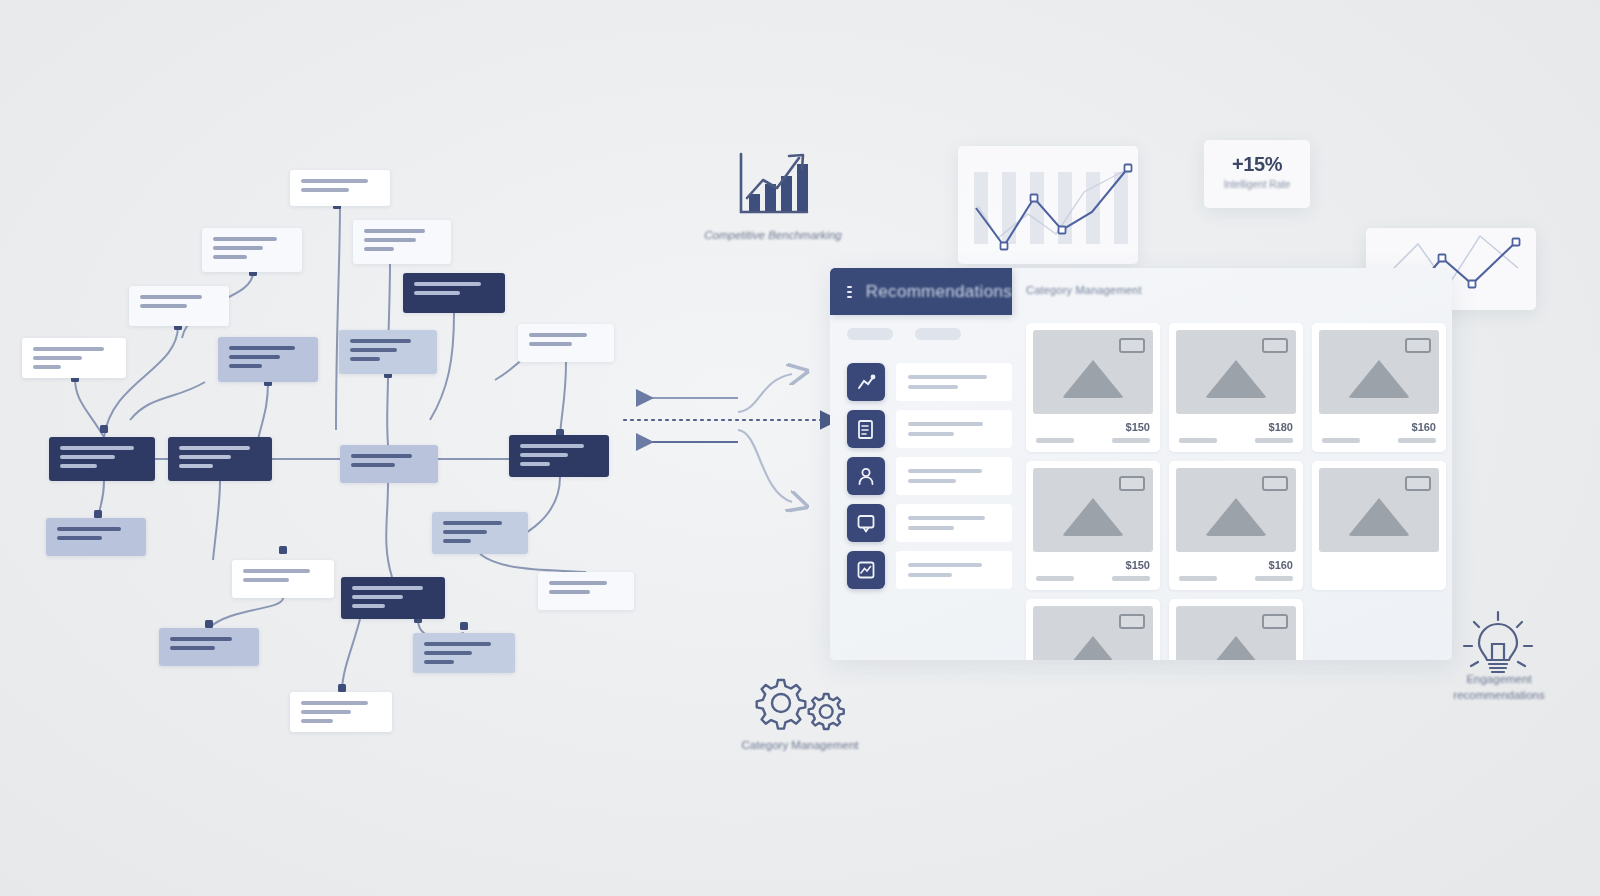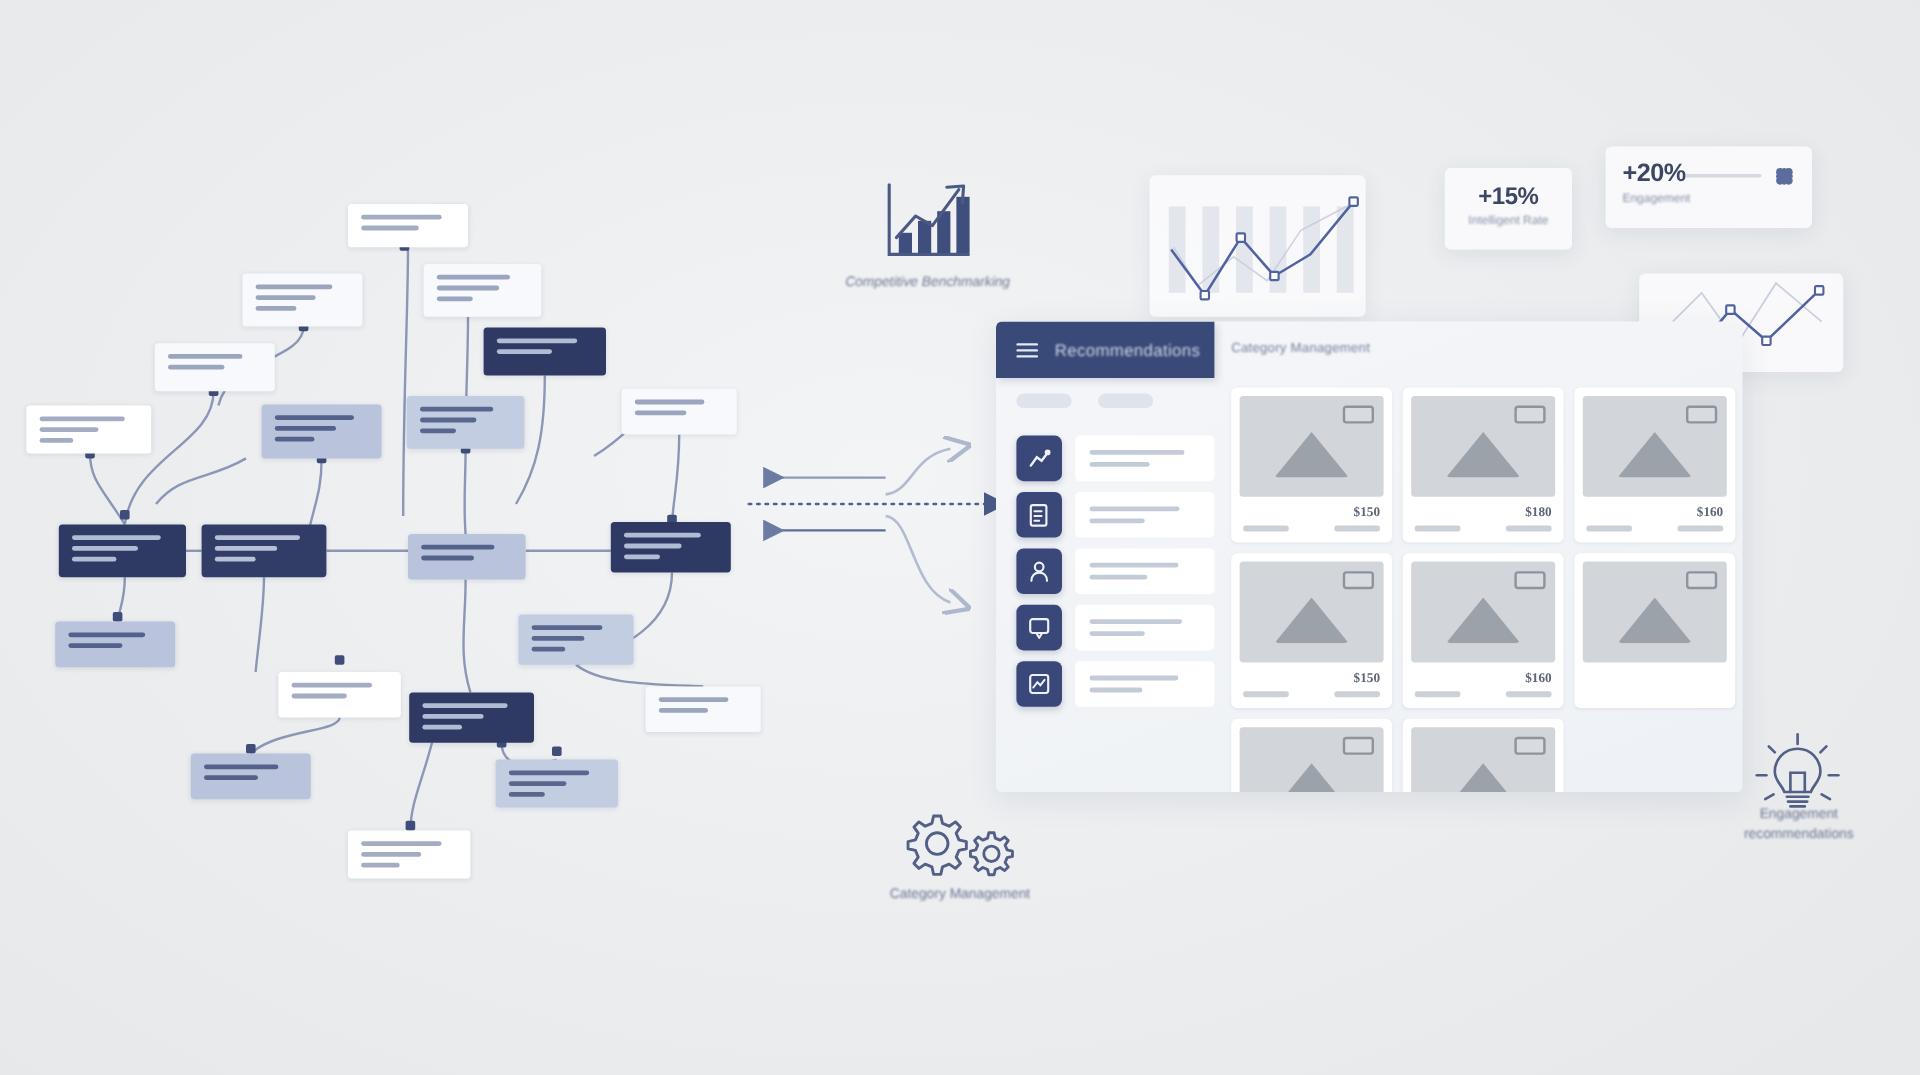--- a/index.html
+++ b/index.html
@@ -61,21 +61,21 @@
     position: absolute; left: 0; top: 0;
     width: 182px; height: 47px;
     background: #3a4a78;
     border-radius: 4px 0 0 0;
     display: flex; align-items: center; gap: 14px;
     padding-left: 17px;
     box-shadow: 2px 2px 7px rgba(50,65,100,.18);
   }
   .burger { width: 18px; display: flex; flex-direction: column; gap: 3px; }
   .burger i { display: block; height: 2px; background: #e4e9f3; border-radius: 1px; }
-  #dash-title { color: #cdd6e8; font-size: 14px; filter: blur(.9px); letter-spacing: .3px; }
+  #dash-title { color: #cdd6e8; font-size: 17px; filter: blur(.9px); letter-spacing: .3px; }
   #dash-section-title {
     position: absolute; left: 196px; top: 16px;
     color: #737f99; font-size: 11px; filter: blur(.9px); letter-spacing: .2px;
   }
 
   .chip { height: 12px; border-radius: 6px; background: #dfe4ec; }
 
   #side-list { position: absolute; left: 17px; top: 95px; width: 165px; }
   .side-row {
     display: flex; align-items: center; gap: 11px;
@@ -109,21 +109,21 @@
     border-left: 31px solid transparent;
     border-right: 31px solid transparent;
     border-bottom: 38px solid #9ca2aa;
     border-radius: 4px;
   }
   .ptag {
     position: absolute; right: 8px; top: 8px;
     width: 26px; height: 15px; border-radius: 3px;
     border: 2px solid #8e949d; background: #d8dbdf;
   }
-  .pmeta { display: flex; align-items: flex-end; justify-content: flex-end; padding: 7px 3px 5px; font-family: Liberation Serif, serif; }
+  .pmeta { display: flex; align-items: flex-end; justify-content: flex-end; padding: 7px 3px 5px; }
   .price { font-size: 11px; font-weight: bold; color: #5d6475; filter: blur(.55px); }
   .pfoot { display: flex; justify-content: space-between; padding: 0 3px 2px; }
   .pfoot .ln { width: 38px; height: 5px; color: #ccd1d8; opacity: 1; }
 
   
   .float {
     position: absolute;
     background: rgba(250,251,253,.88);
     border-radius: 5px;
     box-shadow: 0 4px 18px rgba(70,85,115,.09);
@@ -384,41 +384,20 @@
         <rect x="166.5" y="18.5" width="7" height="7" rx="1"></rect>
       </g>
     </svg>
   </div>
 
   <div class="float" style="left:1204px;top:140px;width:106px;height:68px;padding:13px 0 0;text-align:center;">
     <div class="stat-val">+15%</div>
     <div class="stat-lbl">Intelligent Rate</div>
   </div>
 
-  <div class="float" style="left:1338px;top:122px;width:172px;height:68px;padding:11px 14px 0;">
-    <div style="display:flex;align-items:flex-start;justify-content:space-between;">
-      <div>
-        <div class="stat-val" style="font-size:21px;">+20%</div>
-        <div class="stat-lbl">Engagement</div>
-      </div>
-      <svg width="18" height="18" viewBox="0 0 18 18" style="margin-top:5px;">
-        <g fill="#5c6c9c">
-          <circle cx="5.5" cy="5.5" r="3.4"></circle>
-            <circle cx="12.5" cy="5.5" r="3.4"></circle>
-          <circle cx="5.5" cy="12.5" r="3.4"></circle>
-            <circle cx="12.5" cy="12.5" r="3.4"></circle>
-          <rect x="7.6" y="2" width="2.6" height="14" rx="1"></rect>
-          <rect x="2" y="7.6" width="14" height="2.6" rx="1"></rect>
-        </g>
-      </svg>
-    </div>
-    <div style="margin-top:-26px;margin-left:52px;width:64px;">
-      <div class="ln" style="color:#b9c0ce;height:3px;margin-bottom:3px;"></div>
-    </div>
-  </div>
 
   <div class="float" style="left:1366px;top:228px;width:170px;height:82px;">
     <svg width="170" height="82" viewBox="0 0 170 82">
       <polyline points="24,44 52,16 82,58 114,8 152,40" fill="none" stroke="#c8cfe0" stroke-width="1.5"></polyline>
       <polyline points="18,48 44,68 76,30 106,56 150,14" fill="none" stroke="#4f63a0" stroke-width="2.1"></polyline>
       <g fill="#ffffff" stroke="#4f63a0" stroke-width="1.8">
         <rect x="40.5" y="64.5" width="7" height="7" rx="1"></rect>
         <rect x="72.5" y="26.5" width="7" height="7" rx="1"></rect>
         <rect x="102.5" y="52.5" width="7" height="7" rx="1"></rect>
         <rect x="146.5" y="10.5" width="7" height="7" rx="1"></rect>

